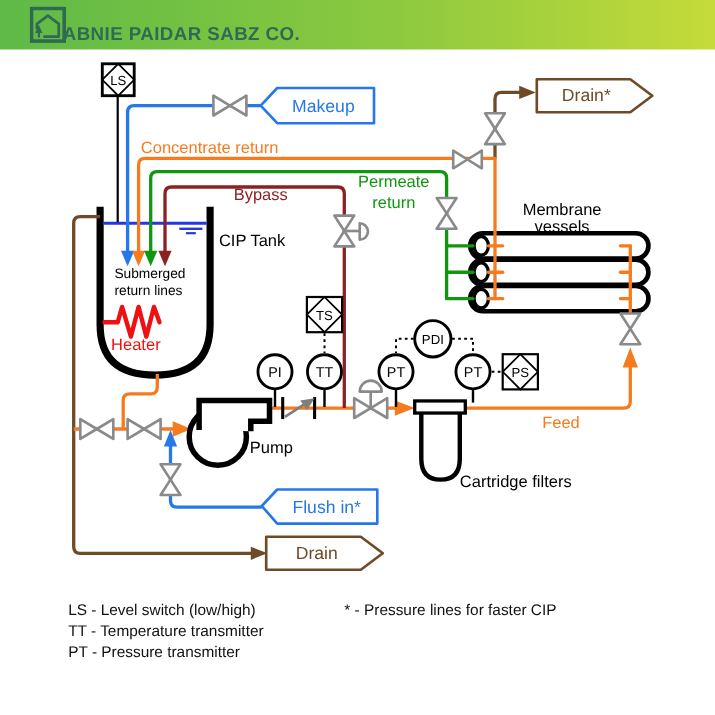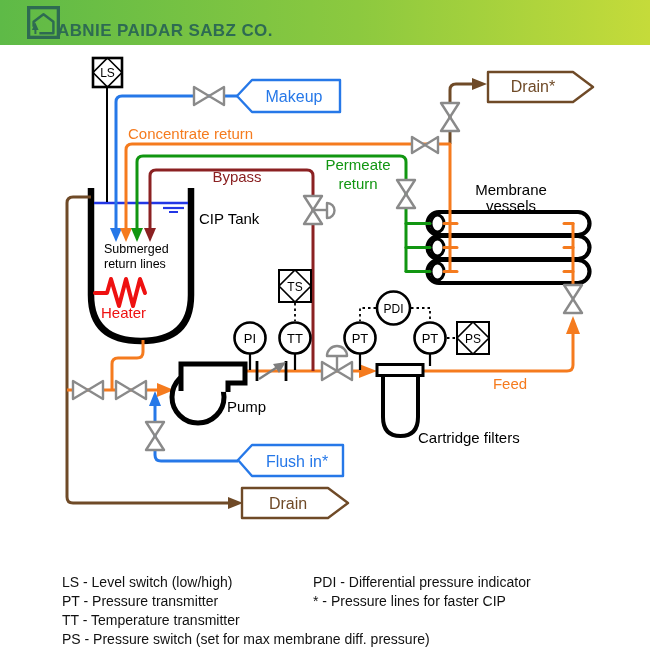--- a/index.html
+++ b/index.html
@@ -12,21 +12,21 @@
   #logo{position:absolute;left:27px;top:6px;width:33px;height:33px;}
   #company{position:absolute;left:57px;top:0;height:62px;display:flex;align-items:center;
            color:#2e6b52;font-size:17px;font-weight:bold;letter-spacing:.4px;}
   
   #pid{position:absolute;left:0;top:0;}
   svg text{font-family:"Liberation Sans", sans-serif;}
   .tag{font-size:13px;fill:#000;}
   .tag-sm{font-size:12px;fill:#000;}
   .lbl{font-size:15px;}
   
-  .legend-col{position:absolute;font-size:14px;line-height:19px;color:#111;white-space:nowrap;margin-top:28px;}
+  .legend-col{position:absolute;font-size:14px;line-height:19px;color:#111;white-space:nowrap;}
   #legend-left{left:62px;top:545px;}
   #legend-right{left:313px;top:545px;}
 </style>
 </head>
 <body>
 
 <div id="canvas">
 
   <div id="header">
     <svg id="logo" viewBox="0 0 40 40">
@@ -260,22 +260,20 @@
       <text x="101" y="318" class="lbl" fill="#ee1111">Heater</text>
       <text x="227" y="412" class="lbl">Pump</text>
       <text x="511" y="195" text-anchor="middle" class="lbl">Membrane</text>
       <text x="511" y="211" text-anchor="middle" class="lbl">vessels</text>
       <text x="418" y="443" class="lbl">Cartridge filters</text>
     </g>
   </svg>
 
   <div id="legend-left" class="legend-col">
     <div>LS - Level switch (low/high)</div>
+    <div>TT - Temperature transmitter</div>
     <div>PT - Pressure transmitter</div>
-    <div>TT - Temperature transmitter</div>
-    <div>PS - Pressure switch (set for max membrane diff. pressure)</div>
   </div>
   <div id="legend-right" class="legend-col">
-    <div>PDI - Differential pressure indicator</div>
     <div>* - Pressure lines for faster CIP</div>
   </div>
 
 </div>
 
 </body></html>

